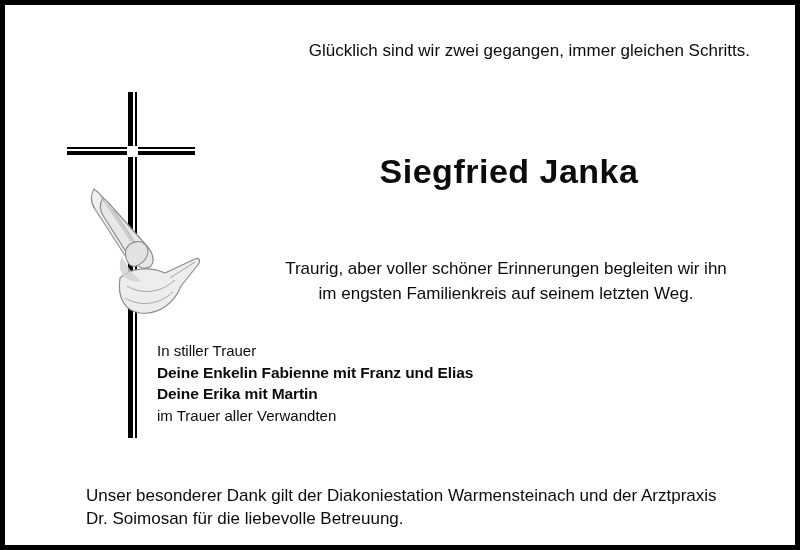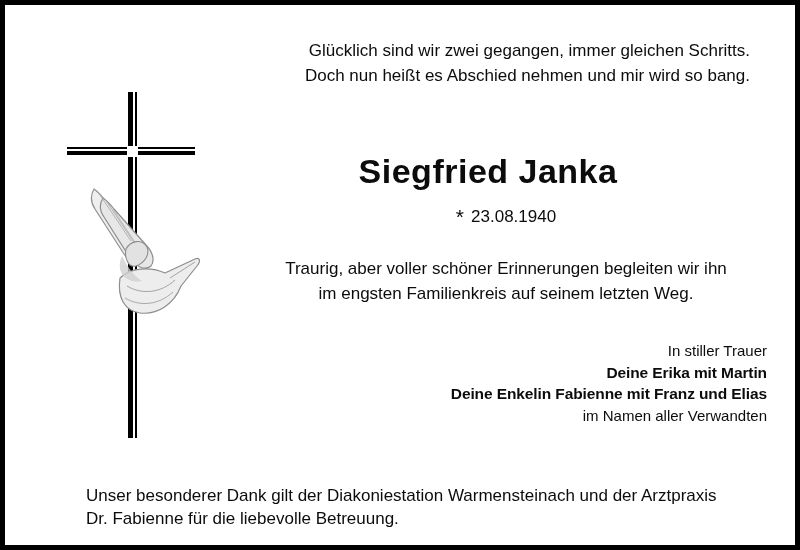--- a/index.html
+++ b/index.html
@@ -10,30 +10,30 @@
     border:5px solid #000;
     background:#fff;
     font-family:"Liberation Sans", sans-serif;
     color:#0c0c0c;
     overflow:hidden;
   }
   .abs{position:absolute;}
   
   .poem{top:33px;right:45px;width:530px;text-align:right;font-size:17px;line-height:25px;white-space:nowrap;}
   
-  .name{top:145px;left:233px;width:500px;text-align:center;font-size:34px;font-weight:bold;line-height:42px;margin:0;letter-spacing:0.5px;}
+  .name{top:145px;left:254px;width:500px;text-align:center;font-size:34px;font-weight:bold;line-height:42px;margin:0;letter-spacing:0.5px;}
   
   .dates{top:199px;left:196px;width:610px;display:flex;justify-content:center;gap:55px;font-size:17px;line-height:22px;}
   .date-group{white-space:nowrap;}
   .sym-born{font-size:21px;position:relative;top:2px;margin-right:7px;}
   .sym-died{font-size:18px;position:relative;top:1px;margin-right:4px;}
   
   .farewell{top:251px;left:191px;width:620px;text-align:center;font-size:17px;line-height:25px;white-space:nowrap;}
   
-  .mourners{top:335px;left:152px;width:610px;text-align:right;font-size:15px;line-height:21.5px;white-space:nowrap;}
+  .mourners{top:335px;left:152px;width:610px;text-align:left;font-size:15px;line-height:21.5px;white-space:nowrap;}
   .mourners .b{font-weight:bold;font-size:15.5px;letter-spacing:-0.1px;}
   
   .thanks{top:480px;left:53px;width:700px;text-align:left;font-size:17px;line-height:22.5px;white-space:nowrap;margin-left:28px;}
   
   .bar{position:absolute;background:#000;}
   .v-thick{left:123px;top:87px;width:4.5px;height:346px;}
   .v-thin{left:130px;top:87px;width:1.5px;height:346px;}
   .h-thin{left:62px;top:142px;width:128px;height:1.5px;}
   .h-thick{left:62px;top:145.5px;width:128px;height:4.5px;}
   .cross-gap{position:absolute;left:121.5px;top:140.5px;width:11.5px;height:11.5px;background:#fff;}
@@ -70,41 +70,37 @@
     <path d="M37,16 L67,61" fill="none" stroke="#ababab" stroke-width="0.9"></path>
     <path d="M43,23 L72,67" fill="none" stroke="#b3b3b3" stroke-width="0.9"></path>
 
     <path d="M56,63 C61,54 72,53 77,61 C80,68 75,77 66,80 C59,82 54,73 56,63 Z" fill="#e2e2e2" stroke="#8d8d8d" stroke-width="1.1"></path>
 
     <path d="M52,70 C58,82 64,90 72,95 C64,97 56,94 52,88 C49,83 49,76 52,70 Z" fill="#cfcfcf" stroke="none" opacity="0.8"></path>
   </svg>
 
   <div class="abs poem">
     <div>Glücklich sind wir zwei gegangen, immer gleichen Schritts.</div>
-    <div>Doch nun heißt es Abschied nehmen und mir wird so bang.</div>
   </div>
 
   <h1 class="abs name">Siegfried Janka</h1>
 
   <div class="abs dates">
-    <span class="date-group">
-      <span class="sym-born">*</span><span>23.08.1940</span>
-    </span>
   </div>
 
   <div class="abs farewell">
     <div>Traurig, aber voller schöner Erinnerungen begleiten wir ihn</div>
     <div>im engsten Familienkreis auf seinem letzten Weg.</div>
   </div>
 
   <div class="abs mourners">
     <div>In stiller Trauer</div>
+    <div class="b">Deine Enkelin Fabienne mit Franz und Elias</div>
     <div class="b">Deine Erika mit Martin</div>
-    <div class="b">Deine Enkelin Fabienne mit Franz und Elias</div>
-    <div>im Namen aller Verwandten</div>
+    <div>im Trauer aller Verwandten</div>
   </div>
 
   <div class="abs thanks">
     <div>Unser besonderer Dank gilt der Diakoniestation Warmensteinach und der Arztpraxis</div>
-    <div>Dr. Fabienne für die liebevolle Betreuung.</div>
+    <div>Dr. Soimosan für die liebevolle Betreuung.</div>
   </div>
 
 </div>
 
 </body></html>

